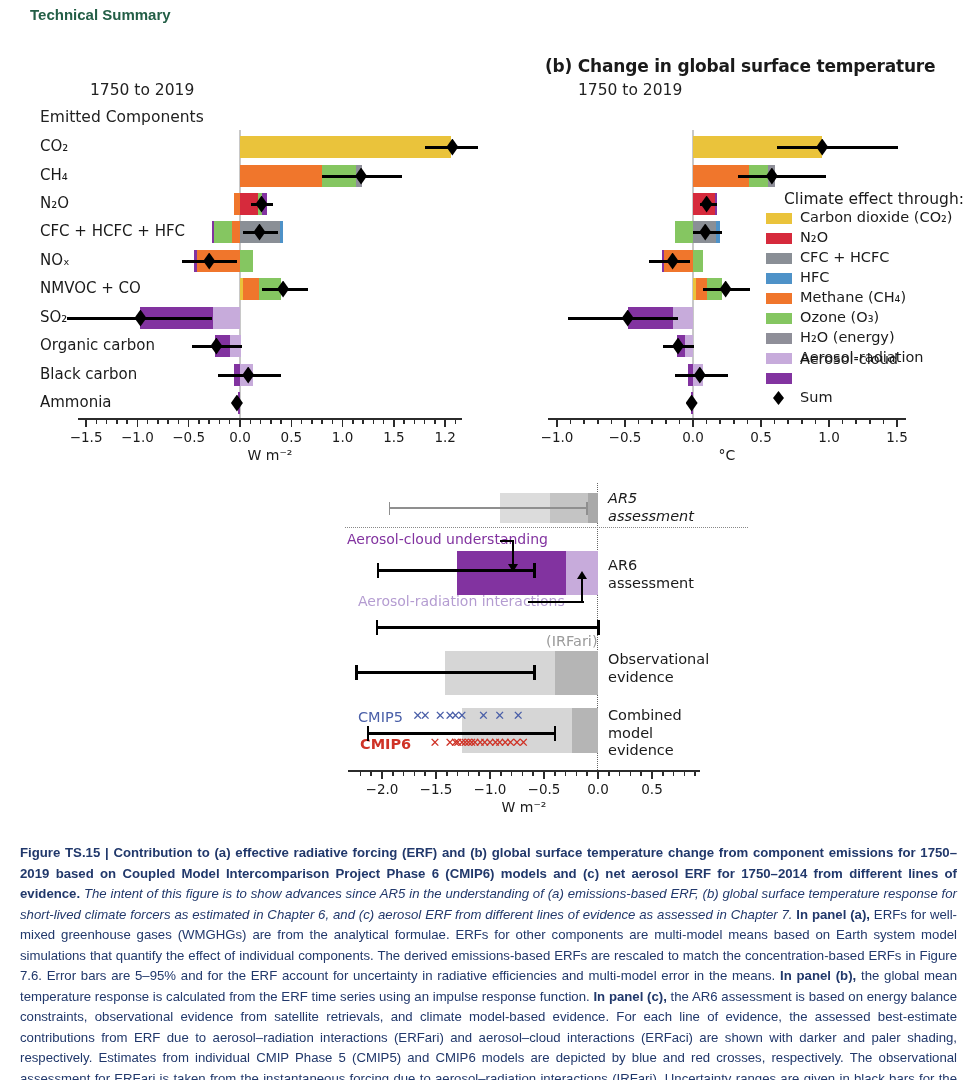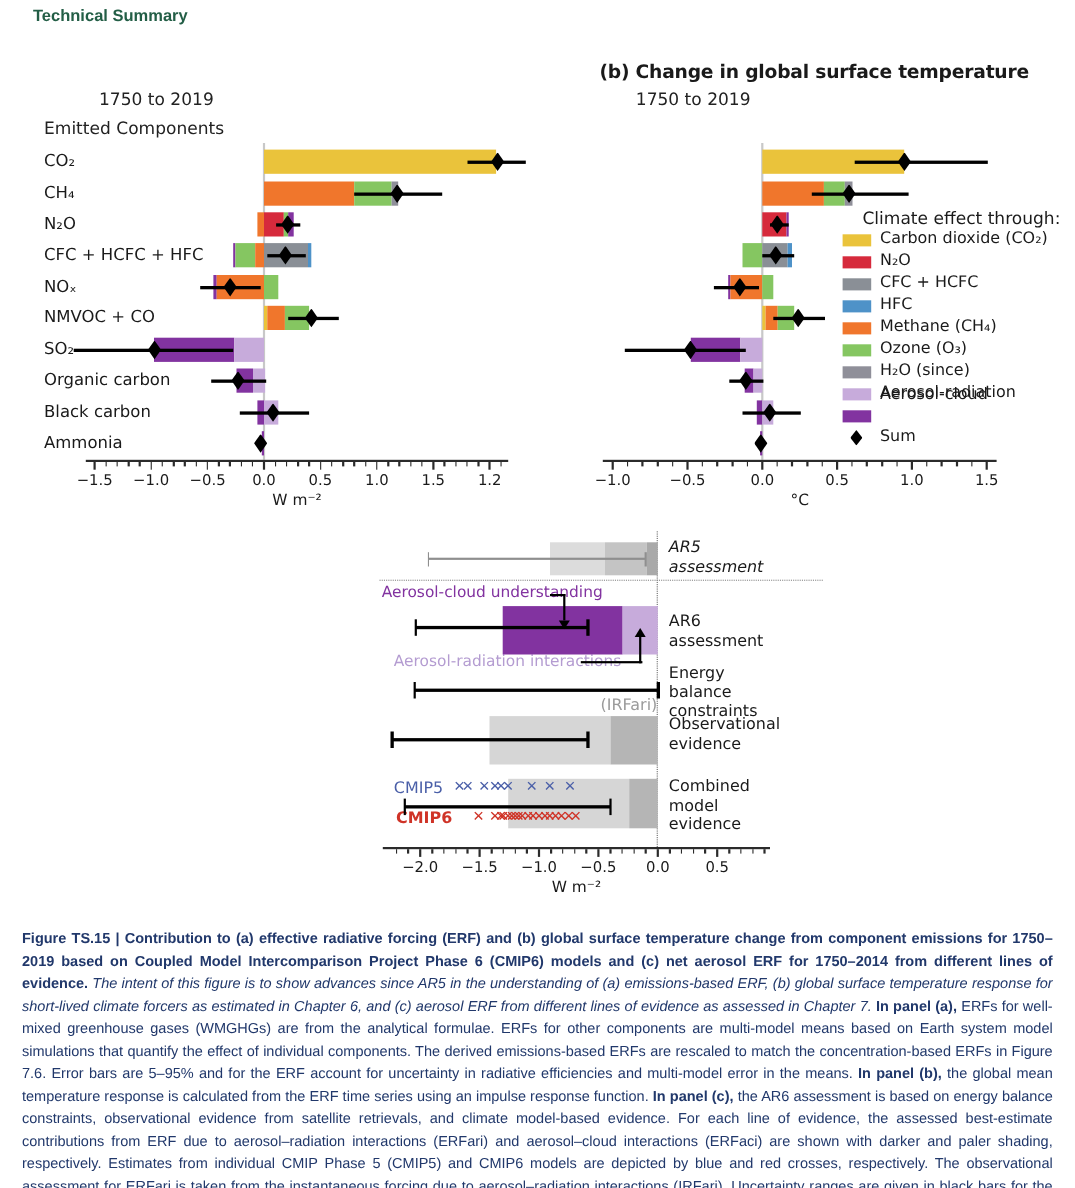--- a/index.html
+++ b/index.html
@@ -151,21 +151,21 @@
         <div class="legend-label" style="position: absolute; left: 38px; top: 39px;">N₂O</div>
         <div style="position: absolute; left: 4px; top: 63px; width: 26px; height: 11px; background: rgb(138, 143, 150);"></div>
         <div class="legend-label" style="position: absolute; left: 38px; top: 59px;">CFC + HCFC</div>
         <div style="position: absolute; left: 4px; top: 83px; width: 26px; height: 11px; background: rgb(78, 146, 200);"></div>
         <div class="legend-label" style="position: absolute; left: 38px; top: 79px;">HFC</div>
         <div style="position: absolute; left: 4px; top: 103px; width: 26px; height: 11px; background: rgb(240, 118, 44);"></div>
         <div class="legend-label" style="position: absolute; left: 38px; top: 99px;">Methane (CH₄)</div>
         <div style="position: absolute; left: 4px; top: 123px; width: 26px; height: 11px; background: rgb(133, 198, 97);"></div>
         <div class="legend-label" style="position: absolute; left: 38px; top: 119px;">Ozone (O₃)</div>
         <div style="position: absolute; left: 4px; top: 143px; width: 26px; height: 11px; background: rgb(143, 143, 153);"></div>
-        <div class="legend-label" style="position: absolute; left: 38px; top: 139px;">H₂O (since)</div>
+        <div class="legend-label" style="position: absolute; left: 38px; top: 139px;">H₂O (energy)</div>
         <div style="position: absolute; left: 4px; top: 163px; width: 26px; height: 11px; background: rgb(199, 171, 219);"></div>
         <div class="legend-label" style="position: absolute; left: 38px; top: 159px;">Aerosol-radiation</div>
         <div style="position: absolute; left: 4px; top: 183px; width: 26px; height: 11px; background: rgb(130, 51, 160);"></div>
         <div class="legend-label" style="position: absolute; left: 38px; top: 161px;">Aerosol-cloud</div>
         <div style="position: absolute; left: 11px; top: 201px; width: 11px; height: 14px; background: rgb(0, 0, 0); clip-path: polygon(50% 0px, 100% 50%, 50% 100%, 0px 50%);"></div>
         <div class="legend-label" style="position: absolute; left: 38px; top: 199px;">Sum</div>
       </div>
   <div style="position: absolute; left: 692.4px; top: 130px; width: 1.2px; height: 288px; background: rgb(200, 200, 200);"></div>
       <div style="position: absolute; left: 693px; top: 136px; width: 129.2px; height: 22px; background: rgb(234, 195, 59);"></div>
       <div style="position: absolute; left: 777.32px; top: 145.5px; width: 121.04px; height: 3px; background: rgb(0, 0, 0);"></div>
@@ -264,23 +264,20 @@
       <div style="position: absolute; left: 456.52px; top: 551px; width: 109.08px; height: 44px; background: rgb(130, 51, 160);"></div>
       <div style="position: absolute; left: 565.6px; top: 551px; width: 32.4px; height: 44px; background: rgb(199, 171, 219);"></div>
       <div style="position: absolute; left: 377.68px; top: 568.5px; width: 156.6px; height: 3px; background: rgb(0, 0, 0);"></div>
       <div style="position: absolute; left: 376.68px; top: 562.5px; width: 2.5px; height: 15px; background: rgb(0, 0, 0);"></div>
       <div style="position: absolute; left: 533.28px; top: 562.5px; width: 2.5px; height: 15px; background: rgb(0, 0, 0);"></div>
       <div class="c-label" style="position: absolute; left: 608px; top: 557px; white-space: pre-line;">AR6
 assessment</div>
       <div style="position: absolute; left: 376.6px; top: 625.5px; width: 221.4px; height: 3px; background: rgb(0, 0, 0);"></div>
       <div style="position: absolute; left: 375.6px; top: 619.5px; width: 2.5px; height: 15px; background: rgb(0, 0, 0);"></div>
       <div style="position: absolute; left: 597px; top: 619.5px; width: 2.5px; height: 15px; background: rgb(0, 0, 0);"></div>
-      <div class="c-label" style="position: absolute; left: 608px; top: 604px; white-space: pre-line;">Energy
-balance
-constraints</div>
       <div style="position: absolute; left: 444.64px; top: 651px; width: 110.16px; height: 44px; background: rgb(214, 214, 214);"></div>
       <div style="position: absolute; left: 554.8px; top: 651px; width: 43.2px; height: 44px; background: rgb(181, 181, 181);"></div>
       <div style="position: absolute; left: 356.08px; top: 670.5px; width: 178.2px; height: 3px; background: rgb(0, 0, 0);"></div>
       <div style="position: absolute; left: 355.08px; top: 664.5px; width: 2.5px; height: 15px; background: rgb(0, 0, 0);"></div>
       <div style="position: absolute; left: 533.28px; top: 664.5px; width: 2.5px; height: 15px; background: rgb(0, 0, 0);"></div>
       <div class="c-label" style="position: absolute; left: 608px; top: 651px; white-space: pre-line;">Observational
 evidence</div>
       <div style="position: absolute; left: 461.92px; top: 708px; width: 110.16px; height: 45px; background: rgb(214, 214, 214);"></div>
       <div style="position: absolute; left: 572.08px; top: 708px; width: 25.92px; height: 45px; background: rgb(181, 181, 181);"></div>
       <div style="position: absolute; left: 367.96px; top: 731.5px; width: 186.84px; height: 3px; background: rgb(0, 0, 0);"></div>

